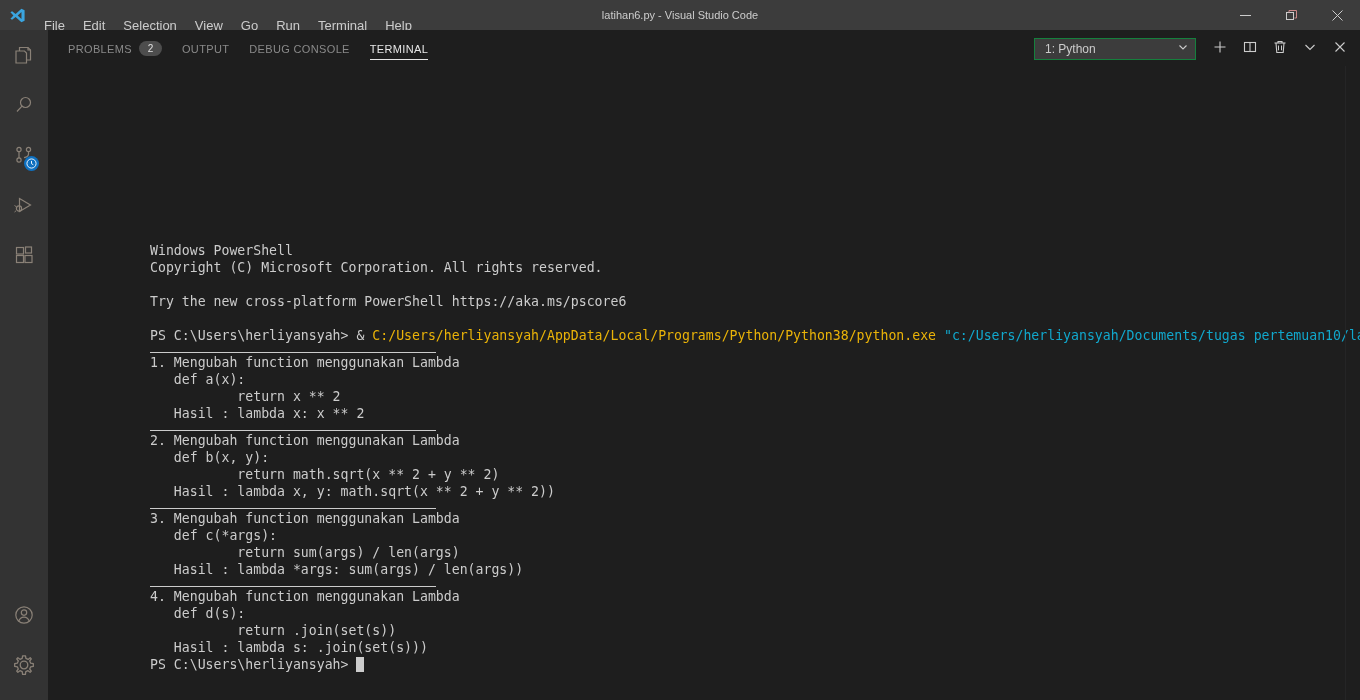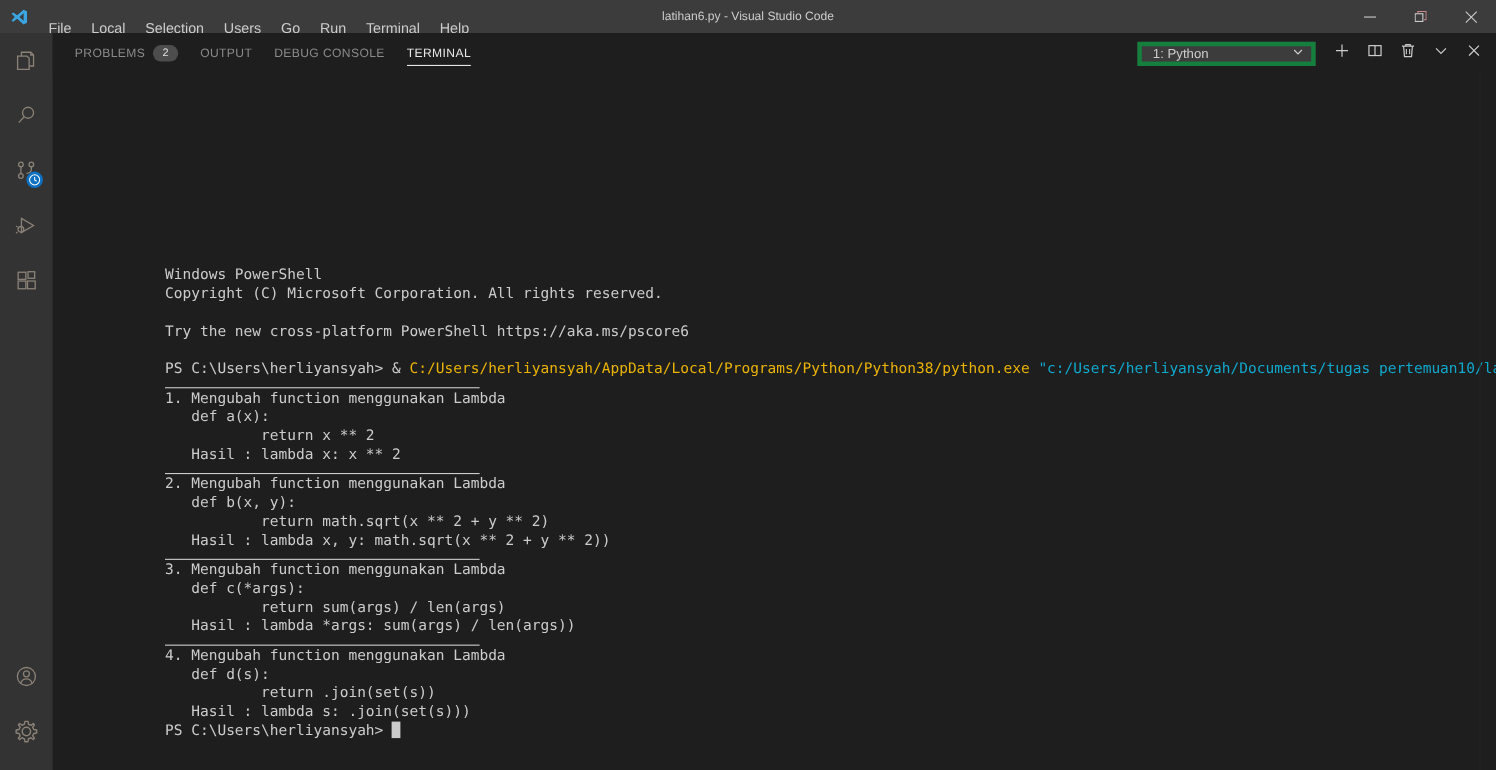--- a/index.html
+++ b/index.html
@@ -176,21 +176,21 @@
   }
   .term-select {
     background: #3c3c3c;
     color: #cccccc;
     font-size: 12px;
     height: 22px;
     width: 162px;
     display: flex;
     align-items: center;
     padding: 0 6px 0 10px;
-    border: 4px solid #15803d;
+    border: 1px solid #15803d;
     cursor: pointer;
     margin-right: 8px;
     box-sizing: border-box;
   }
   .term-select .sel-val { flex: 1 1 auto; }
   .act-btn {
     width: 28px;
     height: 26px;
     display: flex;
     align-items: center;
@@ -250,23 +250,23 @@
 <body>
 
 <div class="titlebar">
   <div class="vscode-logo">
     <svg width="17" height="17" viewBox="0 0 24 24">
       <path d="M17.5 2.5 L22 4.6 L22 19.4 L17.5 21.5 L9.3 14.2 L4.4 17.9 L2 16.7 L6.2 12 L2 7.3 L4.4 6.1 L9.3 9.8 Z M17.6 7.2 L12.3 12 L17.6 16.8 Z" fill="#3aa5e0"></path>
     </svg>
   </div>
   <div class="menu-bar">
     <div class="menu-item">File</div>
-    <div class="menu-item">Local</div>
+    <div class="menu-item">Edit</div>
     <div class="menu-item">Selection</div>
-    <div class="menu-item">Users</div>
+    <div class="menu-item">View</div>
     <div class="menu-item">Go</div>
     <div class="menu-item">Run</div>
     <div class="menu-item">Terminal</div>
     <div class="menu-item">Help</div>
   </div>
   <div class="window-title">latihan6.py - Visual Studio Code</div>
   <div class="win-controls">
     <div class="win-btn">
       <svg width="11" height="11" viewBox="0 0 11 11">
           <rect x="0" y="5" width="11" height="1" fill="#cccccc"></rect>

